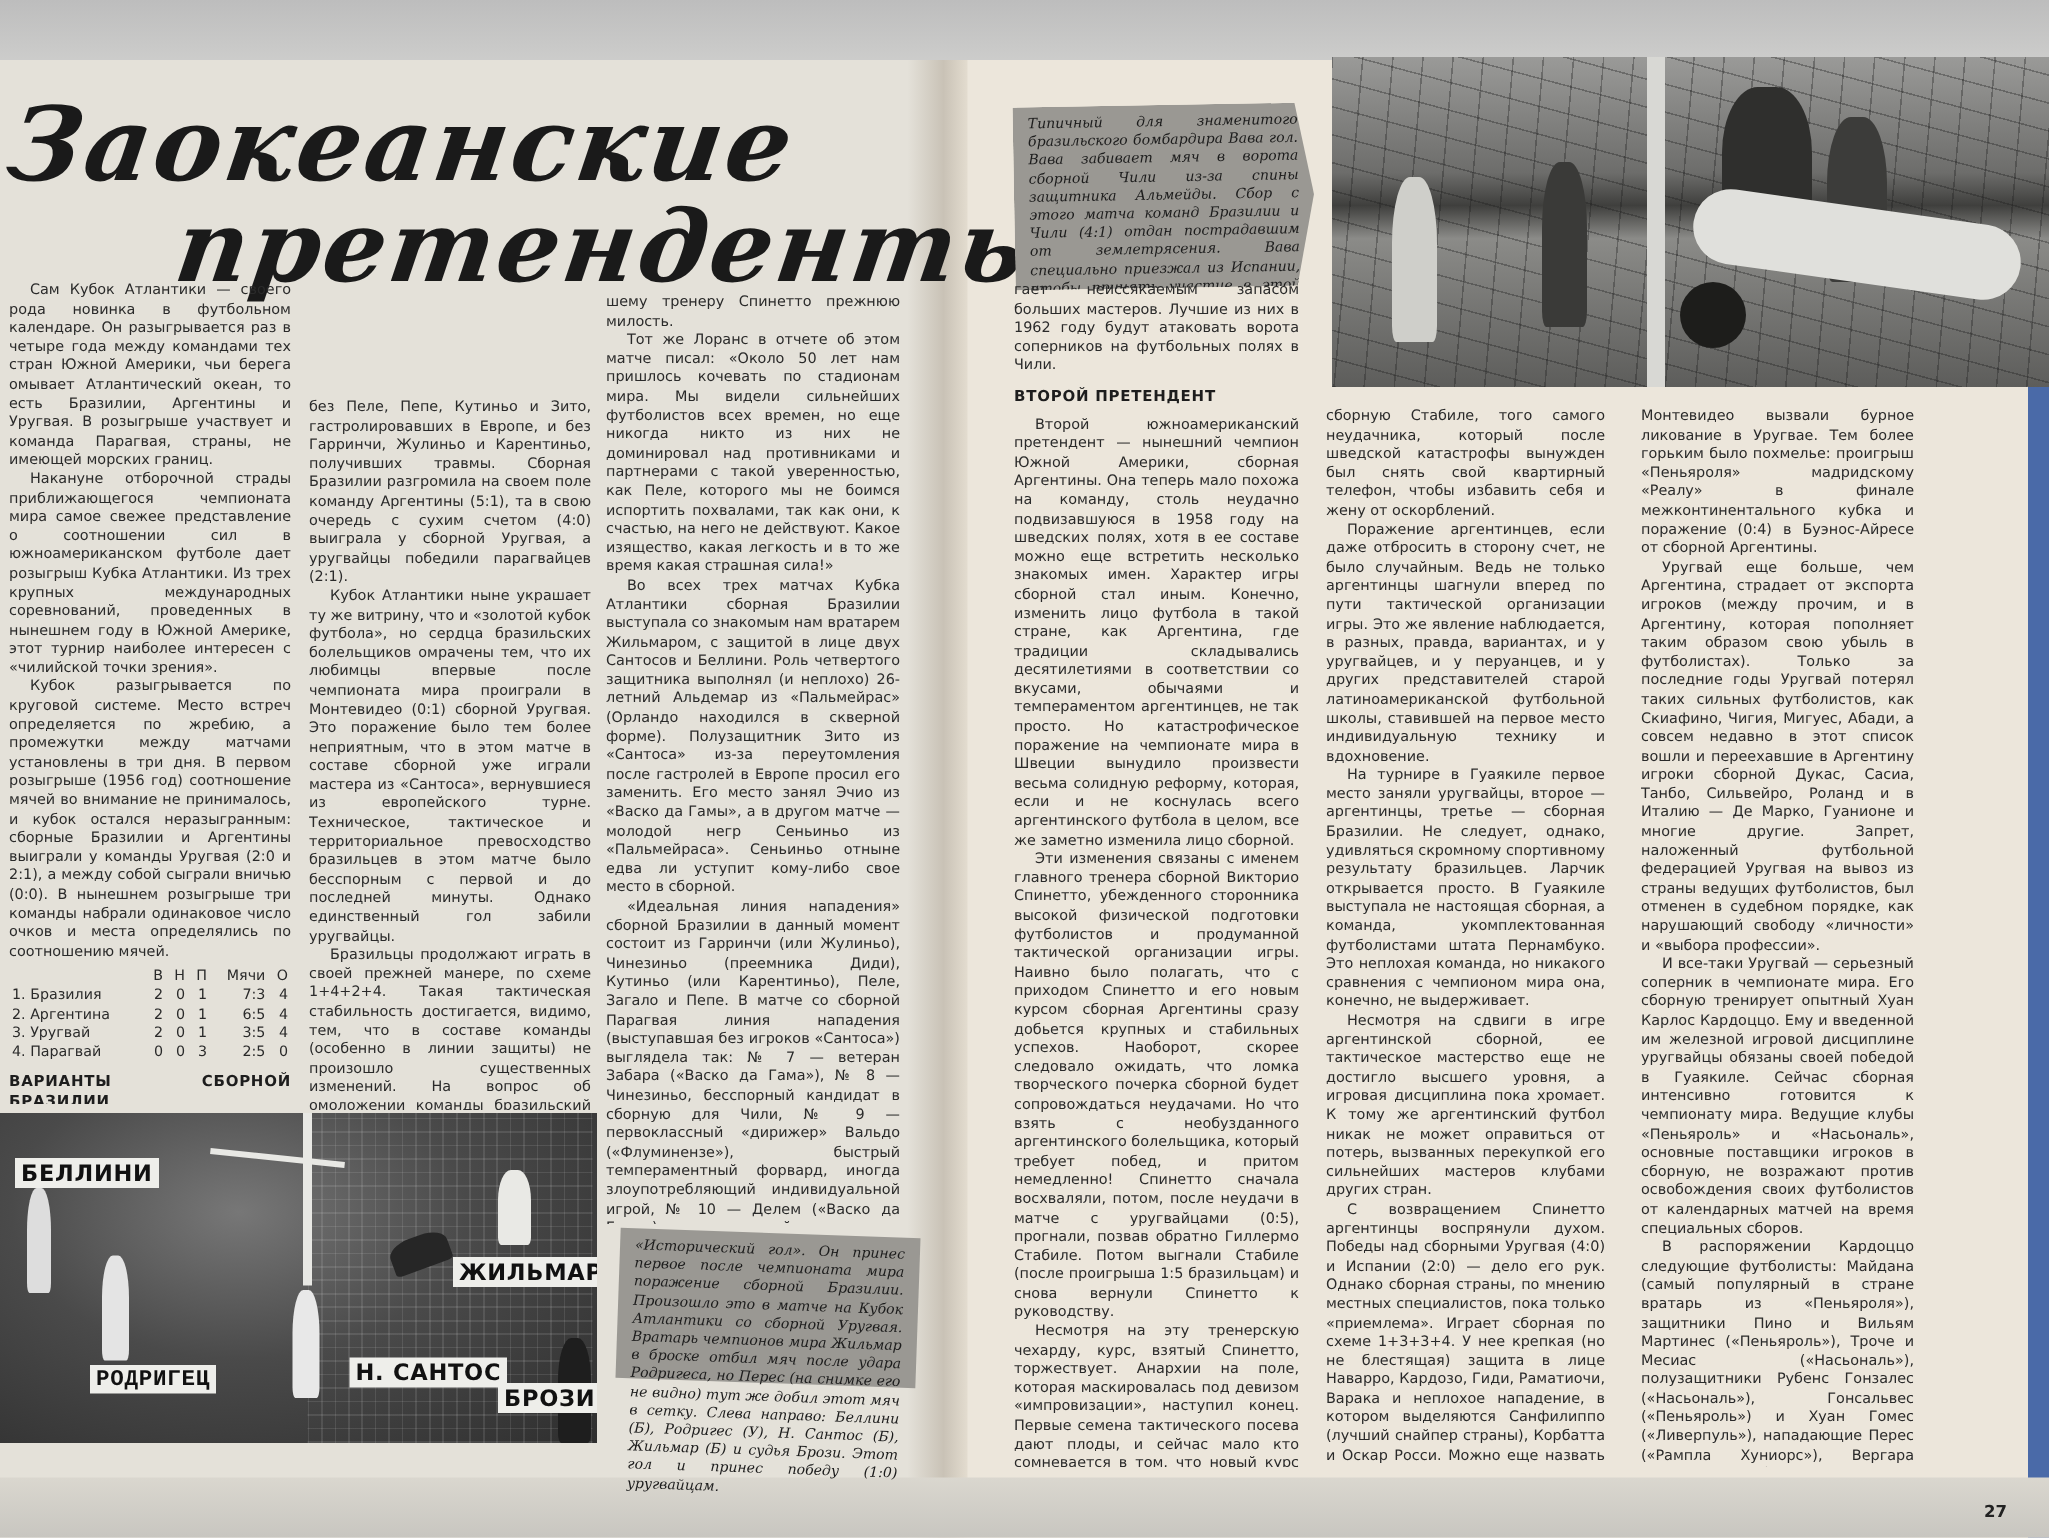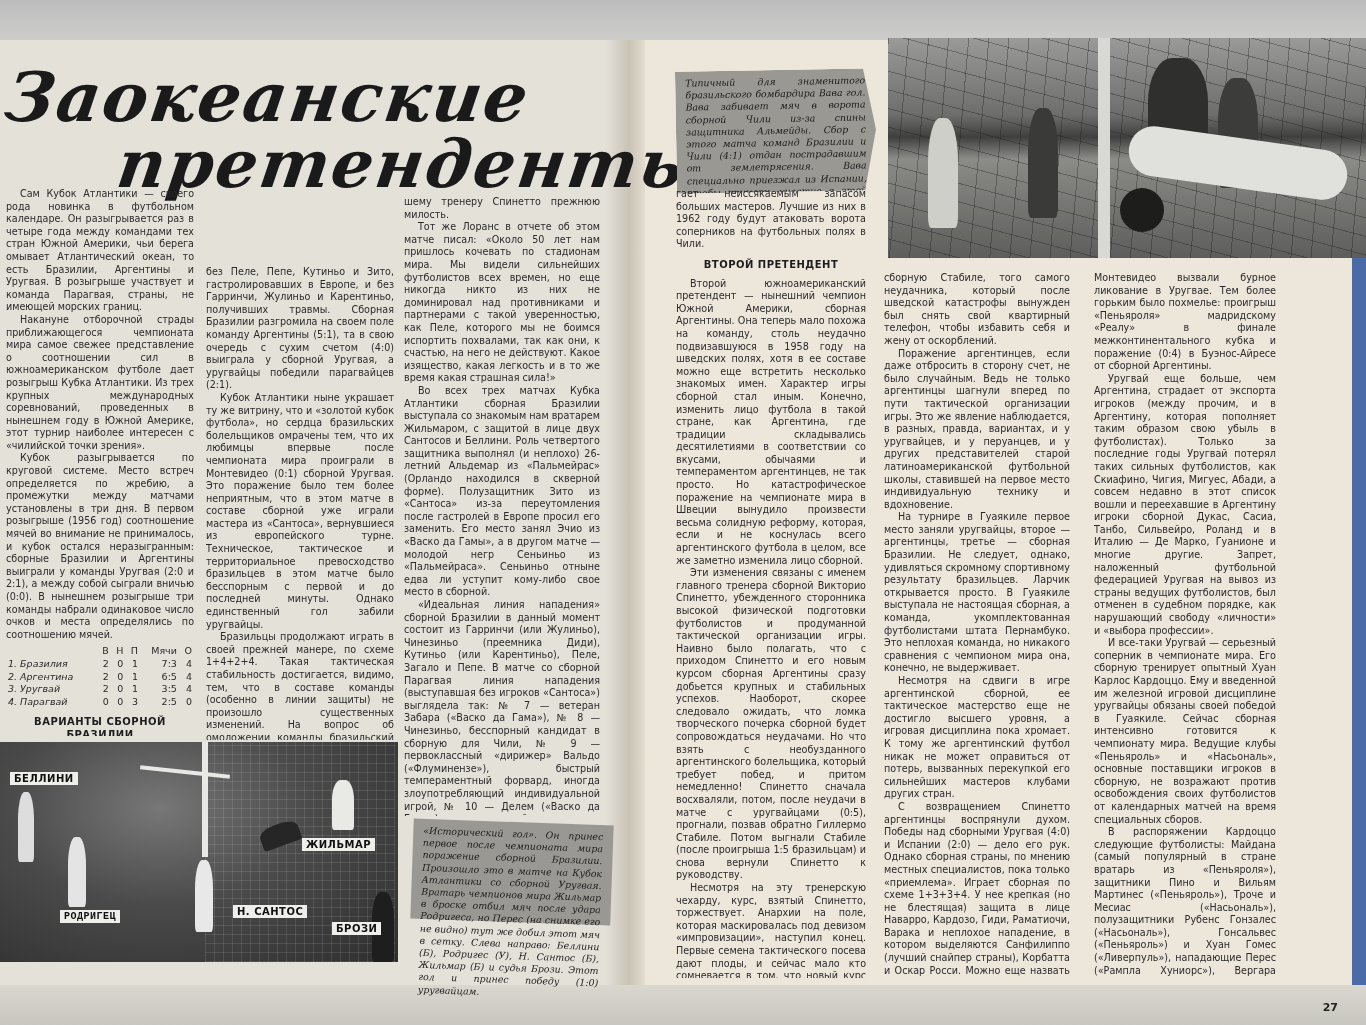--- a/index.html
+++ b/index.html
@@ -8,28 +8,28 @@
   .bg-top{position:absolute;left:0;top:0;width:1366px;height:60px;background:linear-gradient(#bdbdbd,#d4d4d2);}
   .page-left{position:absolute;left:0;top:40px;width:625px;height:985px;background:#e4e1d9;}
   .gutter{position:absolute;left:605px;top:40px;width:40px;height:985px;background:linear-gradient(90deg,#e4e1d9,#c9c2b6 60%,#e3dccf);}
   .page-right{position:absolute;left:640px;top:40px;width:726px;height:985px;background:#ece6db;}
   .bottom-strip{position:absolute;left:0;top:985px;width:1366px;height:40px;background:linear-gradient(#dad7cf,#c8c6c0);}
   .blue-edge{position:absolute;left:1352px;top:40px;width:14px;height:985px;background:#4a6aa8;}
   .col{position:absolute;font-size:9.6px;line-height:12.6px;color:#2a2a2a;text-align:justify;}
   .col p{margin:0;text-indent:14px;}
   .title-script{position:absolute;font-family:"DejaVu Serif",serif;font-style:italic;font-weight:bold;color:#1a1a1a;letter-spacing:2px;}
   .subtitle{position:absolute;left:205px;top:196px;width:190px;text-align:center;font-family:"Liberation Serif",serif;font-size:17px;line-height:20px;color:#333;}
-  .section-head{font-weight:bold;font-size:10px;letter-spacing:0.5px;text-align:center;margin:8px 0 6px 0;color:#1d1d1d;}
+  .section-head{font-weight:bold;font-size:10px;letter-spacing:0.5px;margin:8px 0 6px 0;color:#1d1d1d;}
   table.standings{width:100%;border-collapse:collapse;font-size:9.5px;color:#2a2a2a;margin:4px 0;}
   table.standings td,table.standings th{padding:0 2px;font-weight:normal;text-align:right;}
-  table.standings td.name{text-align:left;font-style:italic;}
+  table.standings td.name{text-align:left;}
   .photo{position:absolute;overflow:hidden;}
   .photo-bl{left:0;top:742px;width:398px;height:220px;background:radial-gradient(ellipse at 40% 30%,#777 0%,#4a4a4a 45%,#2e2e2e 100%);}
   .net{position:absolute;inset:0;background-image:repeating-linear-gradient(0deg,rgba(255,255,255,.10) 0 1px,transparent 1px 9px),repeating-linear-gradient(90deg,rgba(255,255,255,.10) 0 1px,transparent 1px 9px);}
-  .label-tag{position:absolute;background:#eeeeea;color:#111;font-size:10px;font-weight:bold;padding:1px 4px;letter-spacing:0.5px;}
+  .label-tag{position:absolute;background:#eeeeea;color:#111;font-size:15px;font-weight:bold;padding:1px 4px;letter-spacing:0.5px;}
   .figure{position:absolute;border-radius:40% 40% 10% 10%;}
   .caption-box{position:absolute;background:#9a9893;color:#1c1c1c;font-family:"DejaVu Serif",serif;font-style:italic;font-size:9.4px;line-height:12.2px;padding:6px 10px;text-align:justify;}
   .caption-bl{left:412px;top:822px;width:180px;height:88px;transform:rotate(2deg);}
   .caption-tr{left:676px;top:70px;width:180px;height:110px;transform:rotate(-1deg);clip-path:polygon(0 0,94% 0,100% 50%,94% 100%,0 100%);}
   .photo-tr{left:888px;top:38px;width:478px;height:220px;background:linear-gradient(180deg,#9a9a98 0%,#6d6d6b 35%,#3f3f3d 45%,#8b8b88 55%,#5d5d5b 100%);}
   .goalpost{position:absolute;background:#e8e8e4;}
   .page-num{position:absolute;right:28px;top:1001px;font-size:11px;font-weight:bold;color:#222;}
 </style>
 </head>
 <body>

